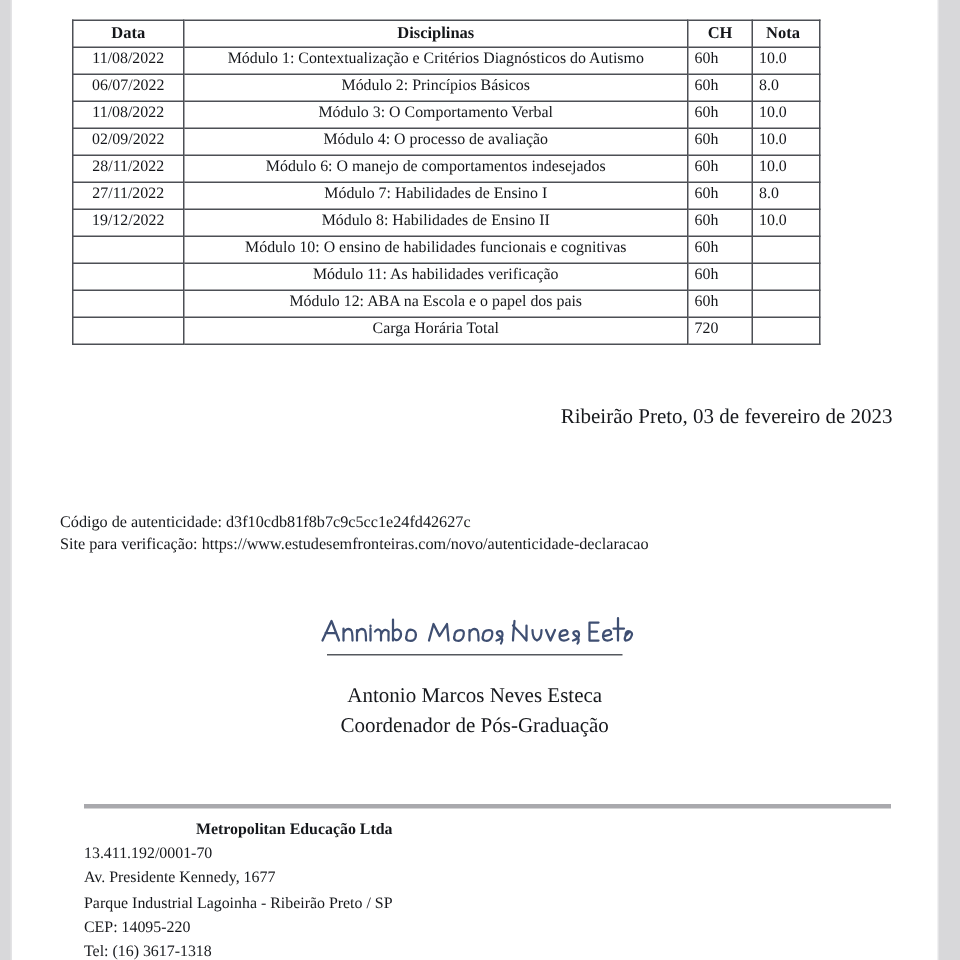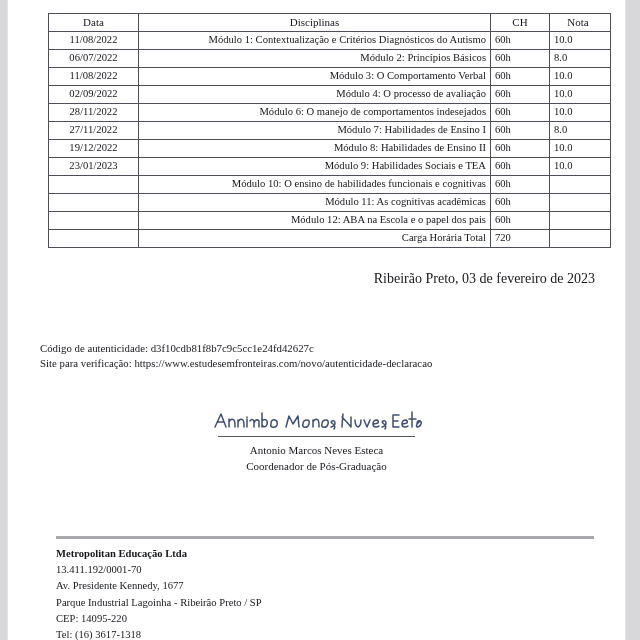--- a/index.html
+++ b/index.html
@@ -54,26 +54,26 @@
   }
   .grade-table td, .grade-table th {
     border: 1px solid #4c4f55;
     padding: 1px 4px;
     line-height: 1.22;
     vertical-align: middle;
     font-weight: normal;
   }
   .grade-table thead th {
     text-align: center;
-    font-weight: normal;
+    font-weight: bold;
     font-size: 11px;
-    padding: 2px 12px;
+    padding: 2px 4px;
   }
   .col-data   { width: 65px;  text-align: center; }
-  .col-disc   { width: 327px; text-align: right; padding-left: 6px; }
+  .col-disc   { width: 327px; text-align: center; padding-left: 6px; }
   .col-ch     { width: 34px;  }
   .col-nota   { width: 36px;  text-align: left; }
 
   .row-tall td { height: 26px; }
   .grade-table tbody td { height: 15px; }
 
   .total-label { font-weight: bold; padding-left: 6px; }
   .total-value { font-weight: bold; }
 
   
@@ -115,22 +115,22 @@
     display: block;
     margin: 0 auto;
   }
   .sig-rule {
     width: 197px;
     height: 0;
     border-top: 1.6px solid #55585e;
     margin: 1px auto 0 auto;
   }
   .sig-name {
-    margin-top: 6px;
-    font-size: 11px;
+    margin-top: 18px;
+    font-size: 14px;
     color: #16181c;
     line-height: 1.45;
   }
 
   
   .footer-rule {
     position: absolute;
     left: 48px;
     top: 536px;
     width: 538px;
@@ -138,21 +138,21 @@
     background: #a9a9ad;
   }
   .footer {
     position: absolute;
     left: 48px;
     top: 546px;
     font-size: 10.6px;
     color: #16181c;
     line-height: 1.53;
   }
-  .footer .org { font-weight: bold; }
+  .footer .org { font-weight: bold; text-align: right; }
   .footer div { white-space: nowrap; }
 </style>
 </head>
 <body>
 
 <div class="page">
 
   <div class="cut-line"></div>
 
   <table class="grade-table">
@@ -201,34 +201,28 @@
           <td class="col-ch">60h</td>
           <td class="col-nota">8.0</td>
         </tr>
         <tr>
           <td class="col-data">19/12/2022</td>
           <td class="col-disc">Módulo 8: Habilidades de Ensino II</td>
           <td class="col-ch">60h</td>
           <td class="col-nota">10.0</td>
         </tr>
         <tr>
-          <td class="col-data">23/01/2023</td>
-          <td class="col-disc">Módulo 9: Habilidades Sociais e TEA</td>
-          <td class="col-ch">60h</td>
-          <td class="col-nota">10.0</td>
-        </tr>
-        <tr>
           <td class="col-data"></td>
           <td class="col-disc">Módulo 10: O ensino de habilidades funcionais e cognitivas</td>
           <td class="col-ch">60h</td>
           <td class="col-nota"></td>
         </tr>
         <tr>
           <td class="col-data"></td>
-          <td class="col-disc">Módulo 11: As cognitivas acadêmicas</td>
+          <td class="col-disc">Módulo 11: As habilidades verificação</td>
           <td class="col-ch">60h</td>
           <td class="col-nota"></td>
         </tr>
         <tr>
           <td class="col-data"></td>
           <td class="col-disc">Módulo 12: ABA na Escola e o papel dos pais</td>
           <td class="col-ch">60h</td>
           <td class="col-nota"></td>
         </tr>
         <tr>

